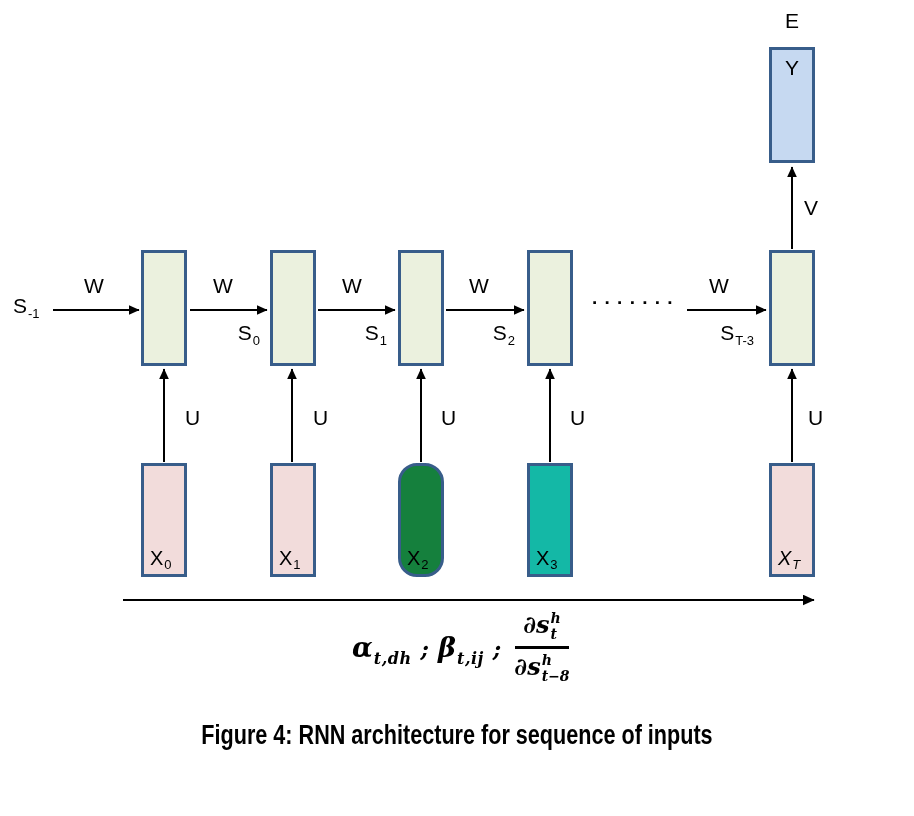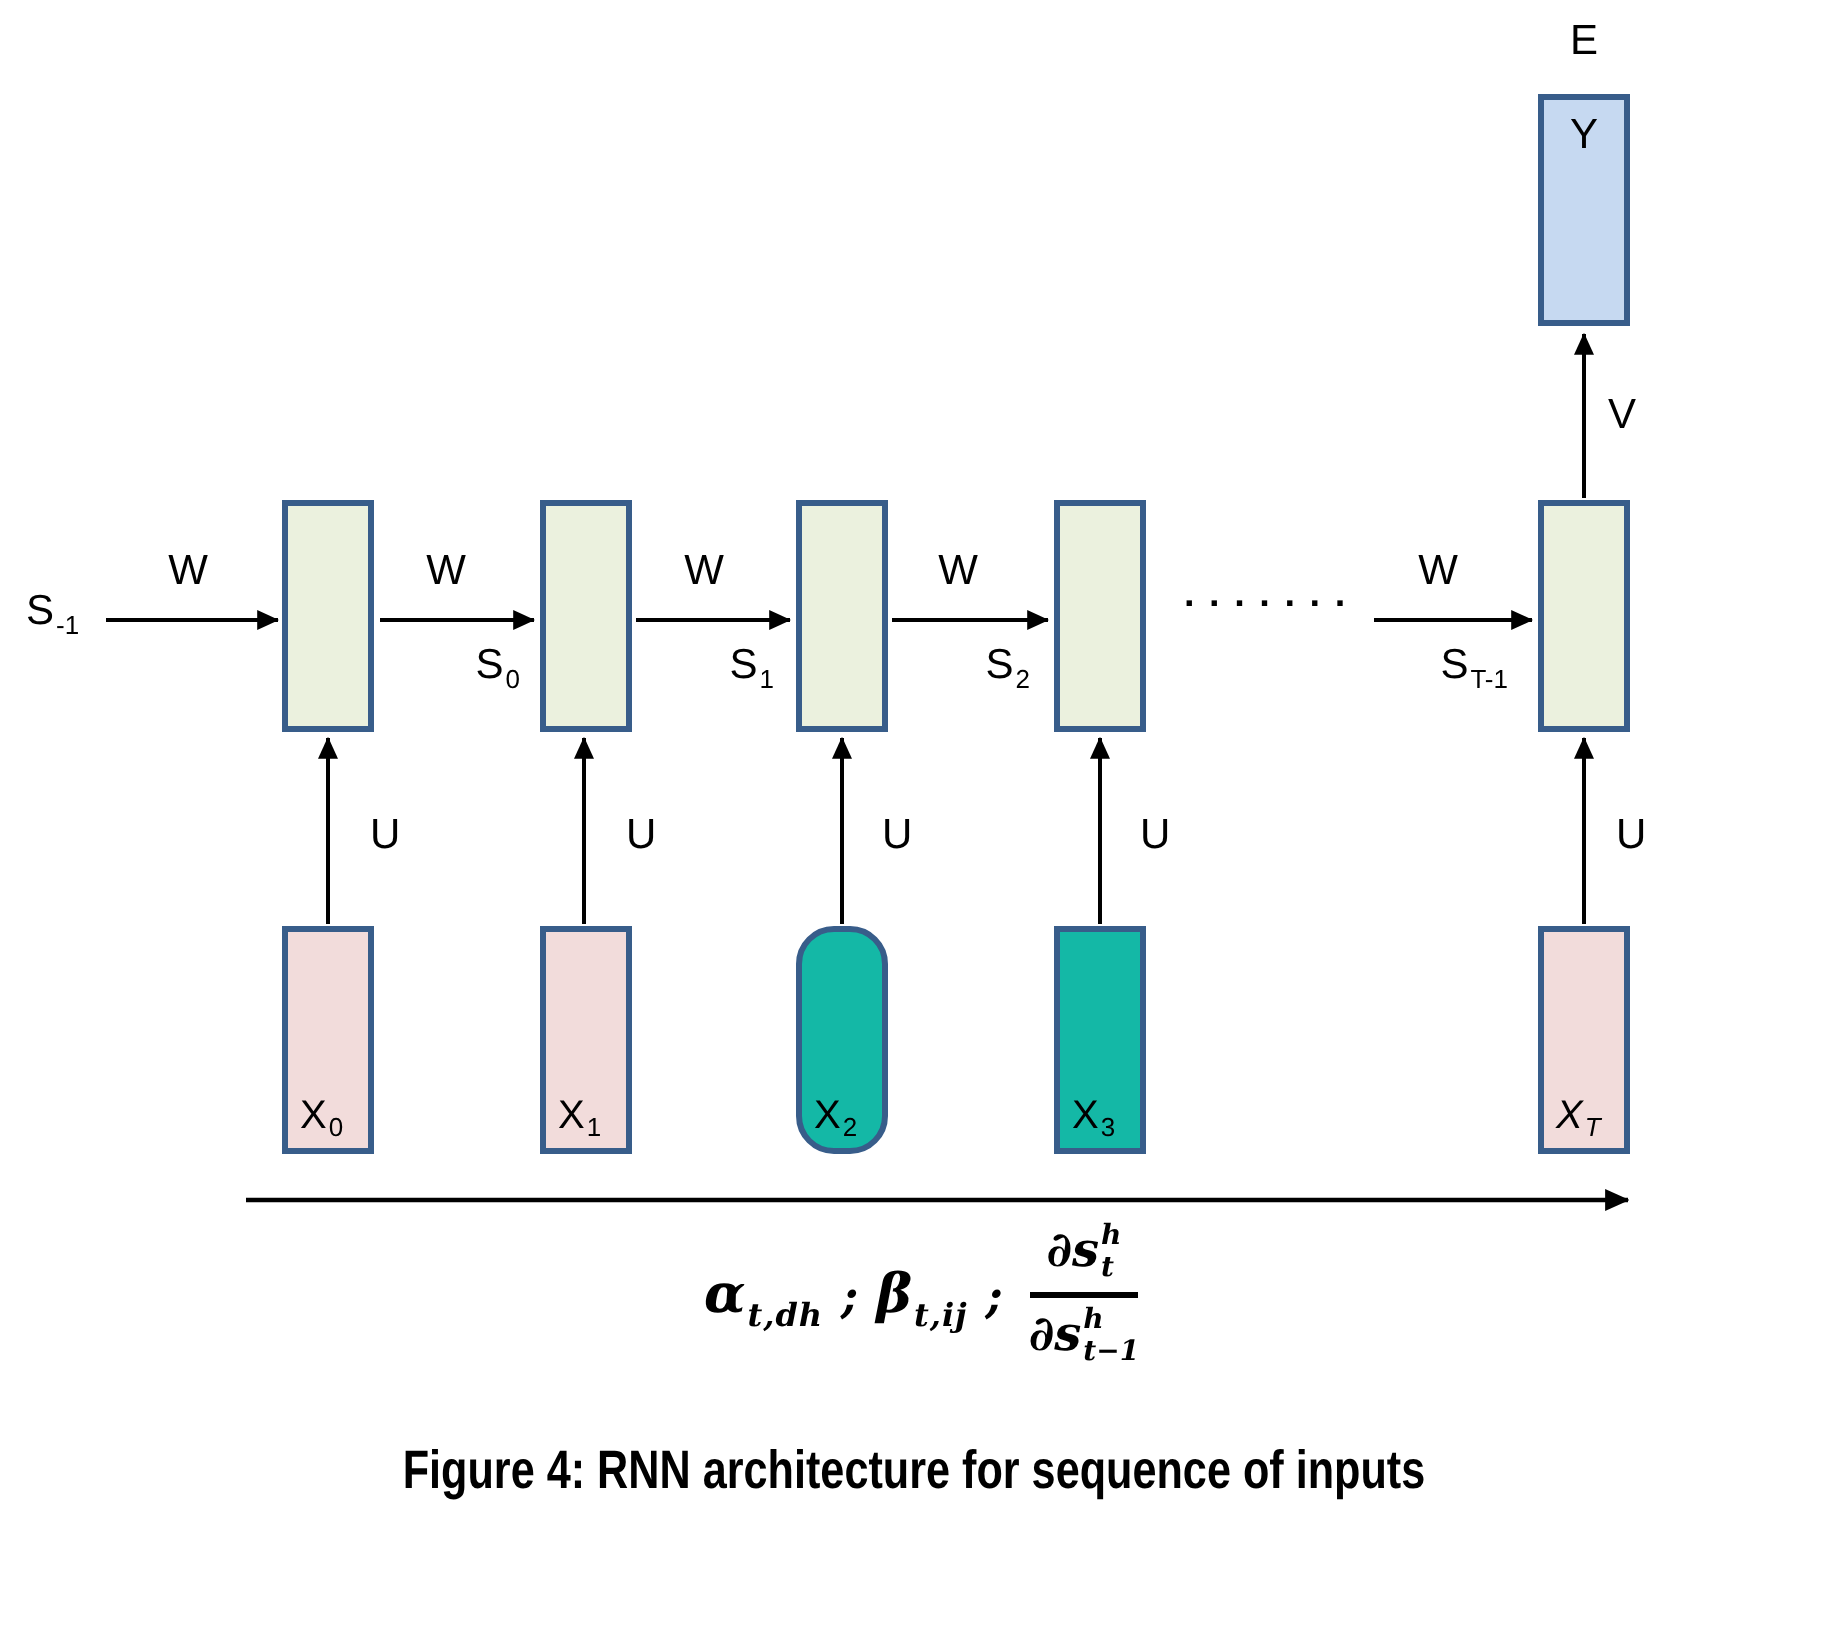--- a/index.html
+++ b/index.html
@@ -103,21 +103,21 @@
   <div class="box hidden-box col2" style="background-color: rgb(235, 241, 222); border-color: rgb(56, 93, 138);"></div>
   <div class="box hidden-box col3" style="background-color: rgb(235, 241, 222); border-color: rgb(56, 93, 138);"></div>
   <div class="box hidden-box col4" style="background-color: rgb(235, 241, 222); border-color: rgb(56, 93, 138);"></div>
 
   <div class="box input-box col0" style="background-color: rgb(242, 220, 219); border-color: rgb(56, 93, 138);">
     <span class="x-label"><span>X</span><span class="sub">0</span></span>
   </div>
   <div class="box input-box col1" style="background-color: rgb(242, 220, 219); border-color: rgb(56, 93, 138);">
     <span class="x-label"><span>X</span><span class="sub">1</span></span>
   </div>
-  <div class="box input-box col2" style="background-color: #14b8a6; border-color: rgb(56, 93, 138); border-radius: 19px;">
+  <div class="box input-box col2" style="background-color: #15803d; border-color: rgb(56, 93, 138); border-radius: 19px;">
     <span class="x-label"><span>X</span><span class="sub">2</span></span>
   </div>
   <div class="box input-box col3" style="background-color: #14b8a6; border-color: rgb(56, 93, 138);">
     <span class="x-label"><span>X</span><span class="sub">3</span></span>
   </div>
   <div class="box input-box col4" style="background-color: rgb(242, 220, 219); border-color: rgb(56, 93, 138); font-style: italic;">
     <span class="x-label"><span>X</span><span class="sub">T</span></span>
   </div>
 
   <div class="box output-box" style="background-color: rgb(198, 217, 241); border-color: rgb(56, 93, 138);">
@@ -140,21 +140,21 @@
   <div class="lbl s-label sl0">
     <span>S</span><span class="sub">0</span>
   </div>
   <div class="lbl s-label sl1">
     <span>S</span><span class="sub">1</span>
   </div>
   <div class="lbl s-label sl2">
     <span>S</span><span class="sub">2</span>
   </div>
   <div class="lbl s-label sl3">
-    <span>S</span><span class="sub">T-1</span>
+    <span>S</span><span class="sub">T-3</span>
   </div>
 
   <div class="lbl u-label u0">U</div>
   <div class="lbl u-label u1">U</div>
   <div class="lbl u-label u2">U</div>
   <div class="lbl u-label u3">U</div>
   <div class="lbl u-label u4">U</div>
 
   <div class="lbl dots">. . . . . . .</div>
 
@@ -168,21 +168,21 @@
         <span>∂s</span>
         <span class="supsub">
             <span class="ss-sup">h</span>
             <span class="ss-sub">t</span>
           </span>
       </span>
       <span class="den f-part">
         <span>∂s</span>
         <span class="supsub">
             <span class="ss-sup">h</span>
-            <span class="ss-sub">t−1</span>
+            <span class="ss-sub">t−8</span>
           </span>
       </span>
     </span>
   </div>
 
   <div class="caption">Figure 4: RNN architecture for sequence of inputs</div>
 
 </div>
 
 </body></html>

